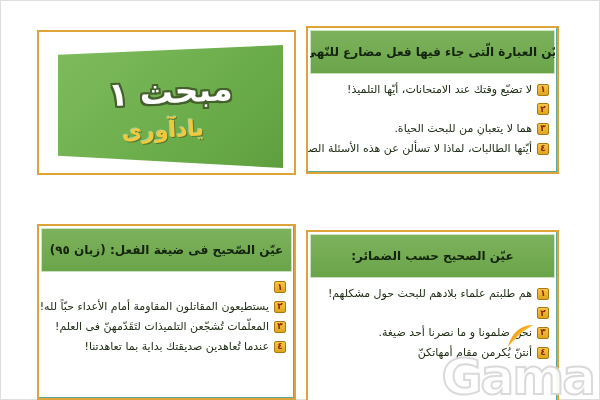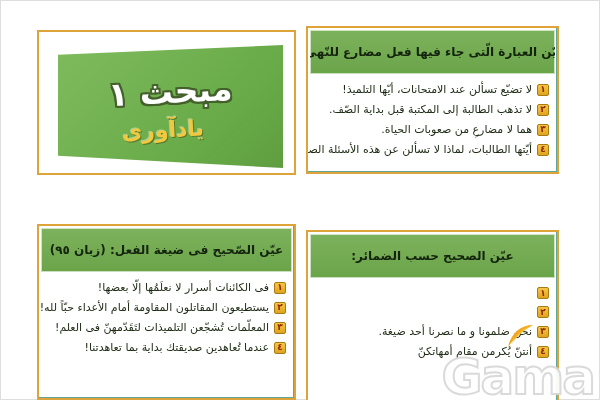--- a/index.html
+++ b/index.html
@@ -107,45 +107,43 @@
   </div>
 </div>
 
 <div class="qcard card-tr">
   <div class="band">
     <div class="qtitle">عيّن العبارة الّتى جاء فيها فعل مضارع للنّهى:</div>
   </div>
   <div class="items">
     <div class="item">
       <span class="badge">١</span>
-      <span>لا تضيّع تسألن عند الامتحانات، أيّها التلميذ!</span>
+      <span>لا تضيّع وقتك عند الامتحانات، أيّها التلميذ!</span>
     </div>
     <div class="item">
       <span class="badge">٢</span>
-      <span>لا تذهب الطالبة إلى المكتبة قبل بداية الصّف.</span>
     </div>
     <div class="item">
       <span class="badge">٣</span>
-      <span>هما لا مضارعِ من صعوبات الحياة.</span>
+      <span>هما لا يتعبانِ من للبحث الحياة.</span>
     </div>
     <div class="item">
       <span class="badge">٤</span>
       <span>أيّتها الطالبات، لماذا لا تسألن عن هذه الأسئلة الصعبة؟</span>
     </div>
   </div>
 </div>
 
 <div class="qcard card-bl">
   <div class="band">
     <div class="qtitle">عيّن الصّحيح فى ضيغة الفعل: (زبان ٩٥)</div>
   </div>
   <div class="items">
     <div class="item">
       <span class="badge">١</span>
-      <span>فى الكائنات أسرار لا نعلَمُها إلّا بعضها!</span>
     </div>
     <div class="item">
       <span class="badge">٢</span>
       <span>يستطيعون المقاتلون المقاومة أمام الأعداء حبّاً لله!</span>
     </div>
     <div class="item">
       <span class="badge">٣</span>
       <span>المعلّمات تُشجّعن التلميذات لتَقَدّمهنّ فى العلم!</span>
     </div>
     <div class="item">
@@ -155,20 +153,21 @@
   </div>
 </div>
 
 <div class="qcard card-br">
   <div class="band">
     <div class="qtitle">عيّن الصحيح حسب الضمائر:</div>
   </div>
   <div class="items">
     <div class="item">
       <span class="badge">١</span>
+      <span>هم طلبتم علماء بلادهم للبحث حول مشكلهم!</span>
     </div>
     <div class="item">
       <span class="badge">٢</span>
     </div>
     <div class="item">
       <span class="badge">٣</span>
       <span>نحن ضلمونا و ما نصرنا أحد ضيغة.</span>
     </div>
     <div class="item">
       <span class="badge">٤</span>

